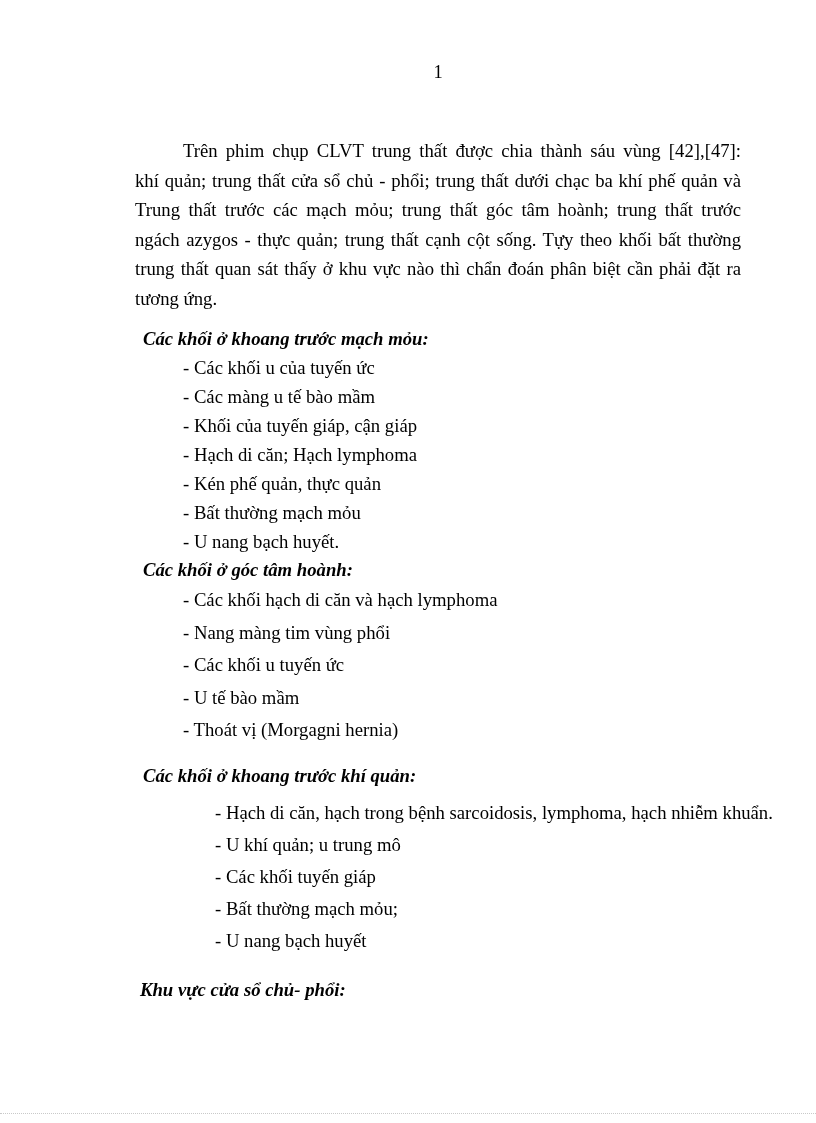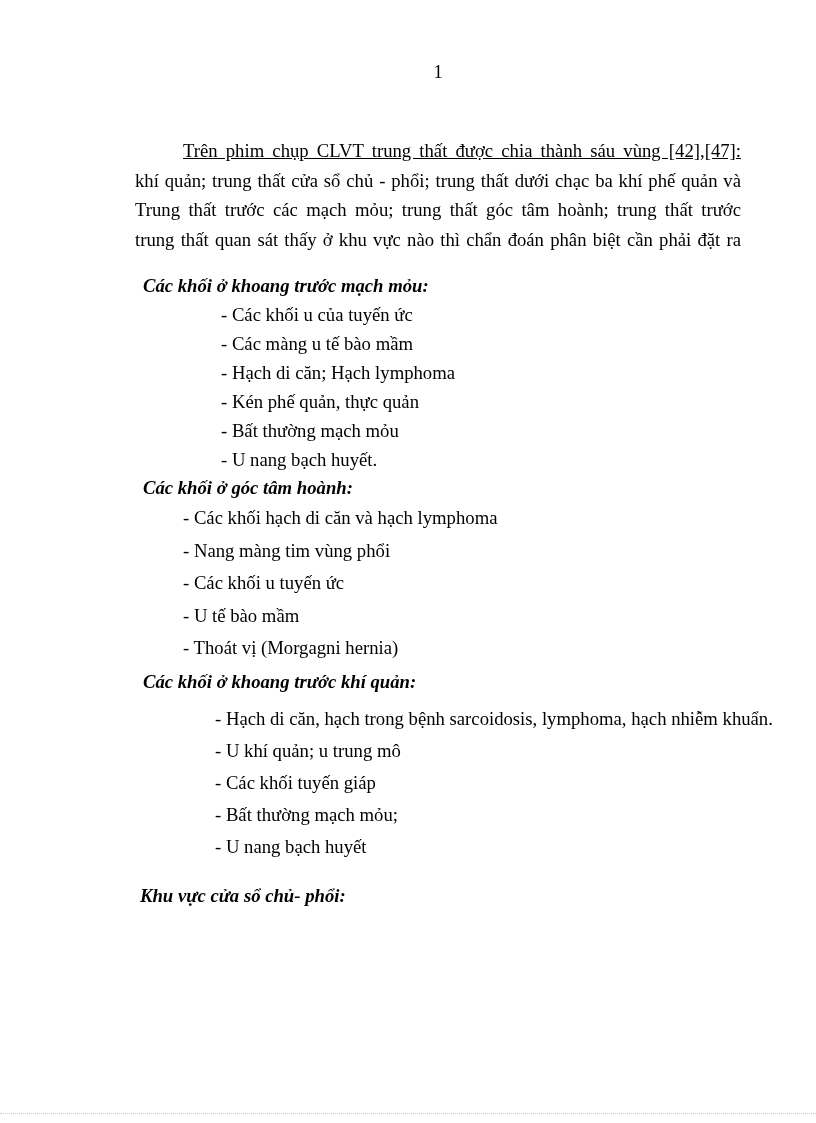--- a/index.html
+++ b/index.html
@@ -24,37 +24,37 @@
     line-height: 22px;
   }
   .paragraph { margin-top: 53px; font-size: 18.7px; }
   .para-line {
     line-height: 29.5px;
     white-space: nowrap;
     text-align: justify;
     text-align-last: justify;
     -moz-text-align-last: justify;
   }
-  .para-line.first { padding-left: 48px; text-decoration: underline; }
+  .para-line.first { padding-left: 48px; }
   .para-line.last { text-align-last: left; -moz-text-align-last: left; }
   .section-heading {
     font-weight: bold;
     font-style: italic;
     font-size: 18.7px;
     line-height: 28px;
     padding-left: 8px;
     white-space: nowrap;
   }
   .section-items { padding-left: 48px; font-size: 18.7px; }
   .list-item { white-space: nowrap; }
-  .section.s0 .section-heading { margin-top: 18px; }
-  .section.s0 .list-item { line-height: 29px; margin-left: 38px; }
+  .section.s0 .section-heading { margin-top: 12px; }
+  .section.s0 .list-item { line-height: 29px; }
   .section.s1 .section-heading { margin-top: 0; }
   .section.s1 .list-item { line-height: 32.5px; }
-  .section.s2 .section-heading { margin-top: 3px; }
+  .section.s2 .section-heading { margin-top: 15px; }
   .section.s2 .section-items { margin-top: 7px; }
   .section.s2 .list-item { line-height: 32px; margin-left: 32px; }
   .section.s3 .section-heading { margin-top: 19px; padding-left: 5px; }
   .bottom-rule {
     position: absolute;
     left: 0;
     right: 0;
     top: 1113px;
     border-top: 1px dotted #c9c9c9;
   }
@@ -62,28 +62,31 @@
 </head>
 <body>
 
 <div class="page">
   <div class="content">
     <div class="page-number">1</div>
     <div class="paragraph" id="paragraph">
         <div class="para-line first">Trên phim chụp CLVT trung thất được chia thành sáu vùng [42],[47]:</div>
         <div class="para-line">khí quản; trung thất cửa sổ chủ - phổi; trung thất dưới chạc ba khí phế quản và</div>
         <div class="para-line">Trung thất trước các mạch mỏu; trung thất góc tâm hoành; trung thất trước</div>
+        <div class="para-line">ngách azygos - thực quản; trung thất cạnh cột sống. Tựy theo khối bất thường</div>
         <div class="para-line">trung thất quan sát thấy ở khu vực nào thì chẩn đoán phân biệt cần phải đặt ra</div>
+        <div class="para-line last">tương ứng.</div>
       </div>
     <div id="sections">
         <div class="section s0">
           <div class="section-heading">Các khối ở khoang trước mạch mỏu:</div>
           <div class="section-items">
             <div class="list-item">- Các khối u của tuyến ức</div>
             <div class="list-item">- Các màng u tế bào mầm</div>
+            <div class="list-item">- Khối của tuyến giáp, cận giáp</div>
             <div class="list-item">- Hạch di căn; Hạch lymphoma</div>
             <div class="list-item">- Kén phế quản, thực quản</div>
             <div class="list-item">- Bất thường mạch mỏu</div>
             <div class="list-item">- U nang bạch huyết.</div>
           </div>
         </div>
         <div class="section s1">
           <div class="section-heading">Các khối ở góc tâm hoành:</div>
           <div class="section-items">
             <div class="list-item">- Các khối hạch di căn và hạch lymphoma</div>

